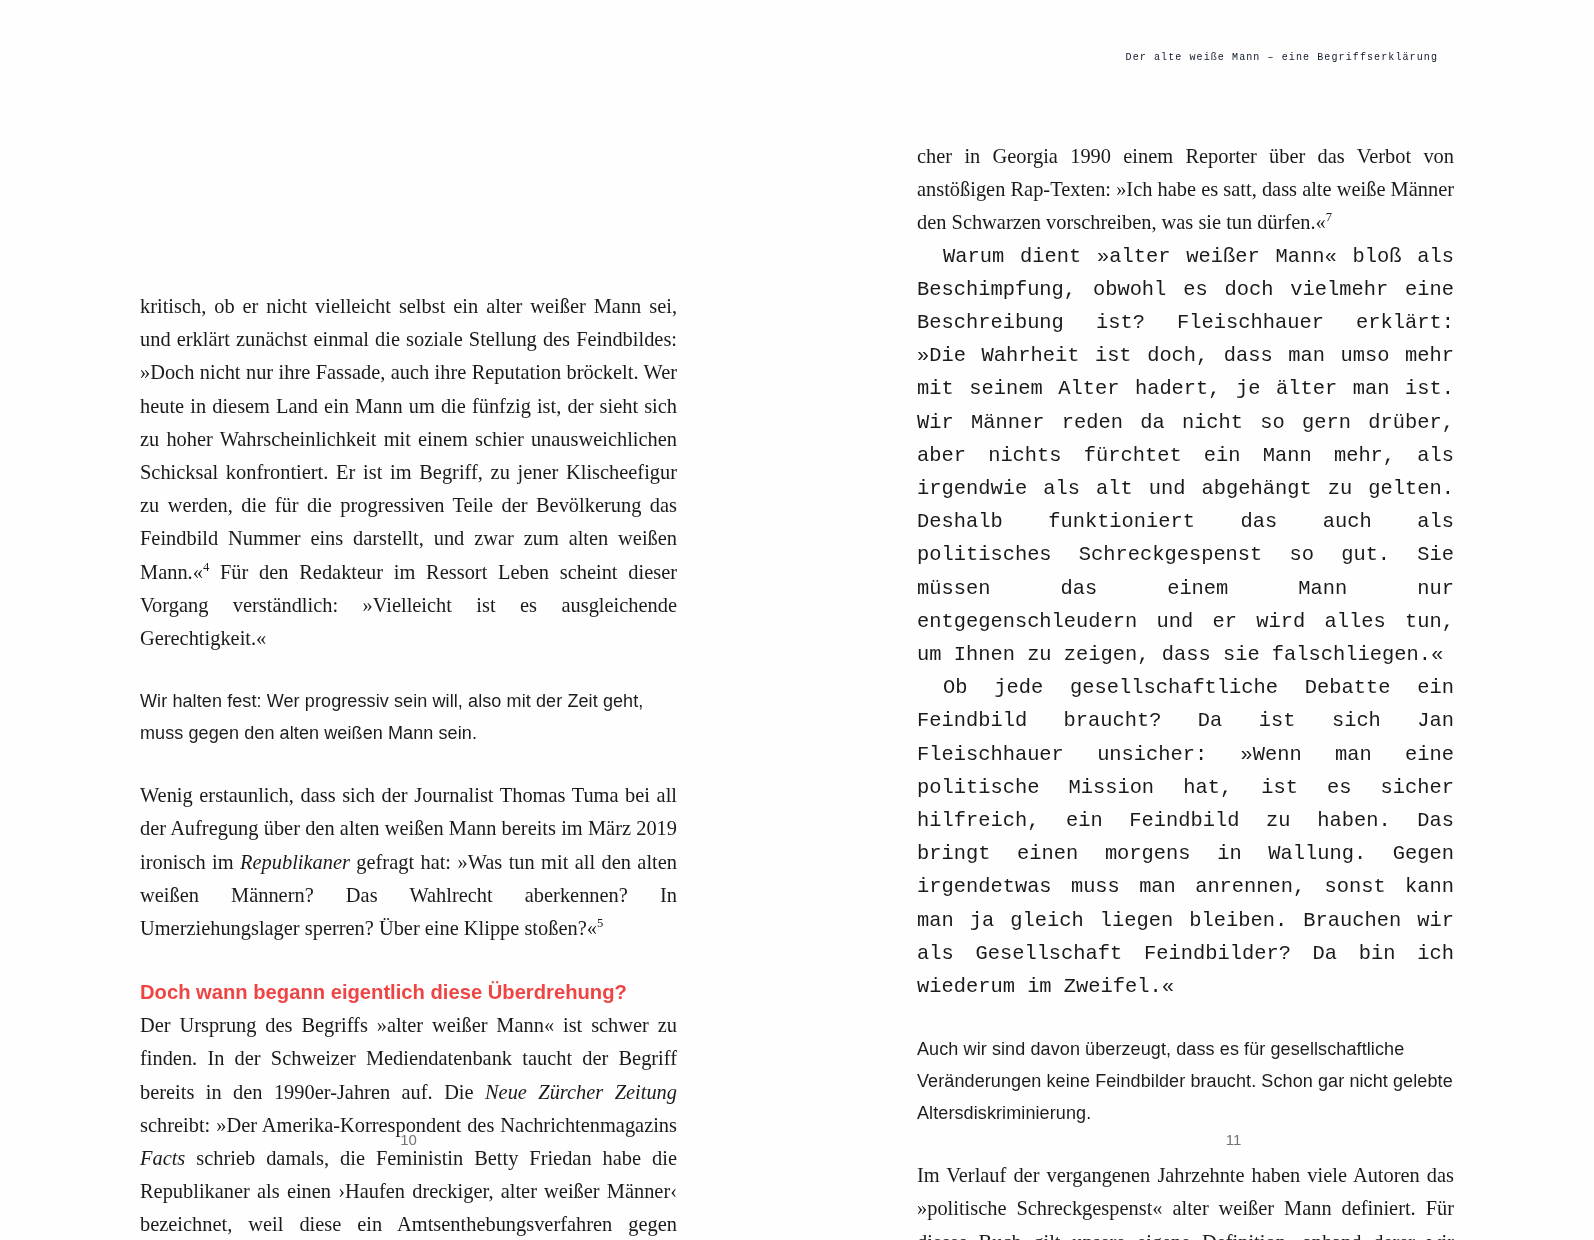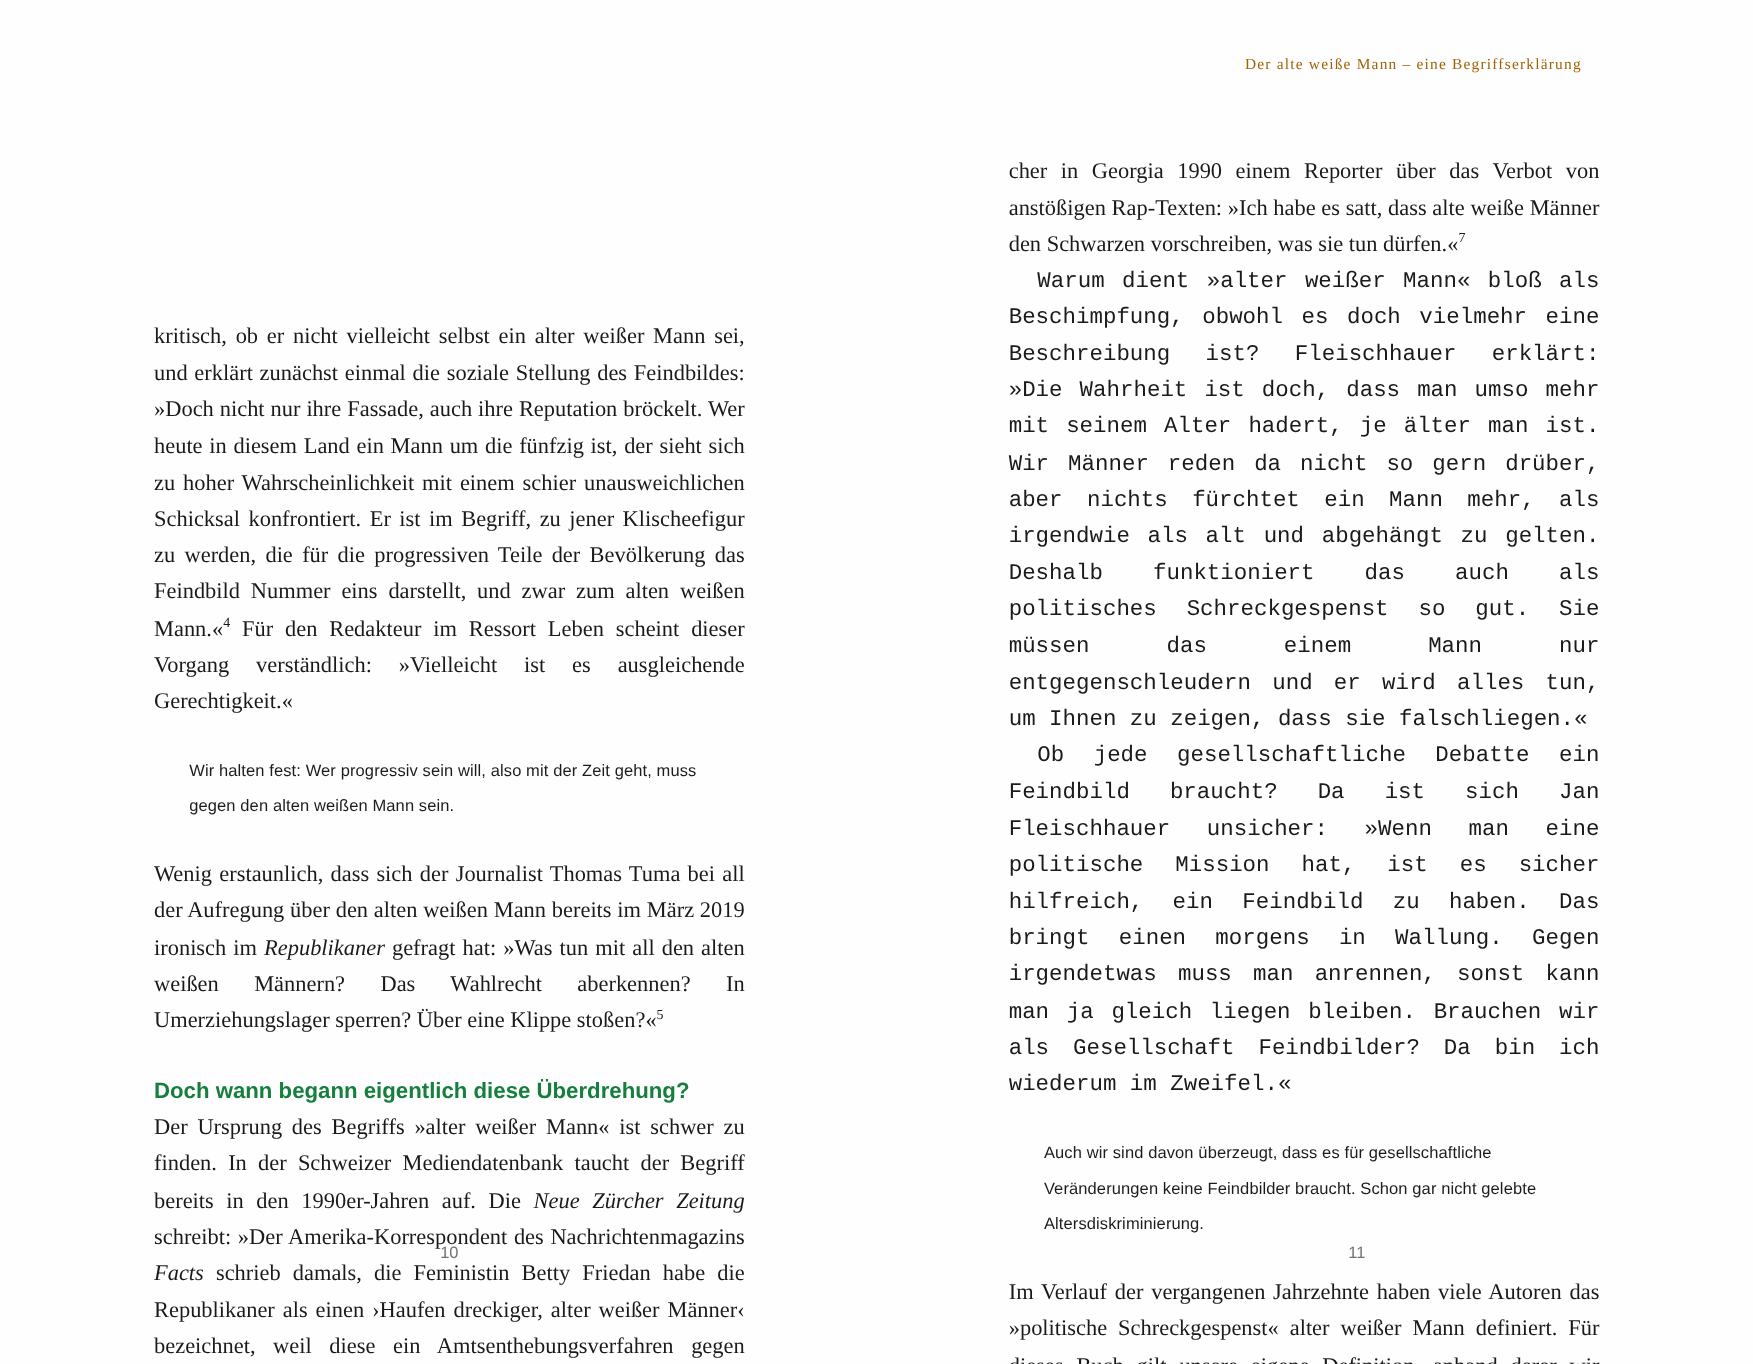--- a/index.html
+++ b/index.html
@@ -17,24 +17,24 @@
   }
   .page {
     position: absolute;
     inset: 0;
     background: #fefefe;
   }
   .running-head {
     position: absolute;
     top: 52px;
     right: 156px;
-    font-family: Liberation Serif, serif;
-    font-size: 14px;
+    font-family: Liberation Mono, monospace;
+    font-size: 10px;
     letter-spacing: 1.1px;
-    color: #a16207;
+    color: #0f172a;
     white-space: nowrap;
   }
   .columns {
     position: absolute;
     top: 140px;
     left: 140px;
     width: 1314px;
     display: flex;
     gap: 0;
     align-items: center;
@@ -53,38 +53,37 @@
   }
   p.indent {
     text-indent: 26px;
     font-family: Liberation Mono, monospace;
   }
   p.gap-before {
     margin-top: 30px;
   }
   .sans-block {
     font-family: "Liberation Sans", sans-serif;
-    font-size: 15px;
+    font-size: 18px;
     line-height: 32px;
     letter-spacing: 0.1px;
     text-align: left;
     margin-top: 30px;
     margin-bottom: 0;
     color: #1c1c1c;
-    margin-left: 32px;
   }
   .subhead {
     font-family: "Liberation Sans", sans-serif;
     font-weight: bold;
     font-size: 20.2px;
     line-height: 30px;
     text-align: left;
     margin-top: 32px;
     margin-bottom: 2px;
-    color: #15803d;
+    color: #ef4444;
   }
   i, .ital { font-style: italic; }
   sup {
     font-size: 0.62em;
     vertical-align: super;
     line-height: 0;
   }
   .folio {
     position: absolute;
     bottom: 92px;

